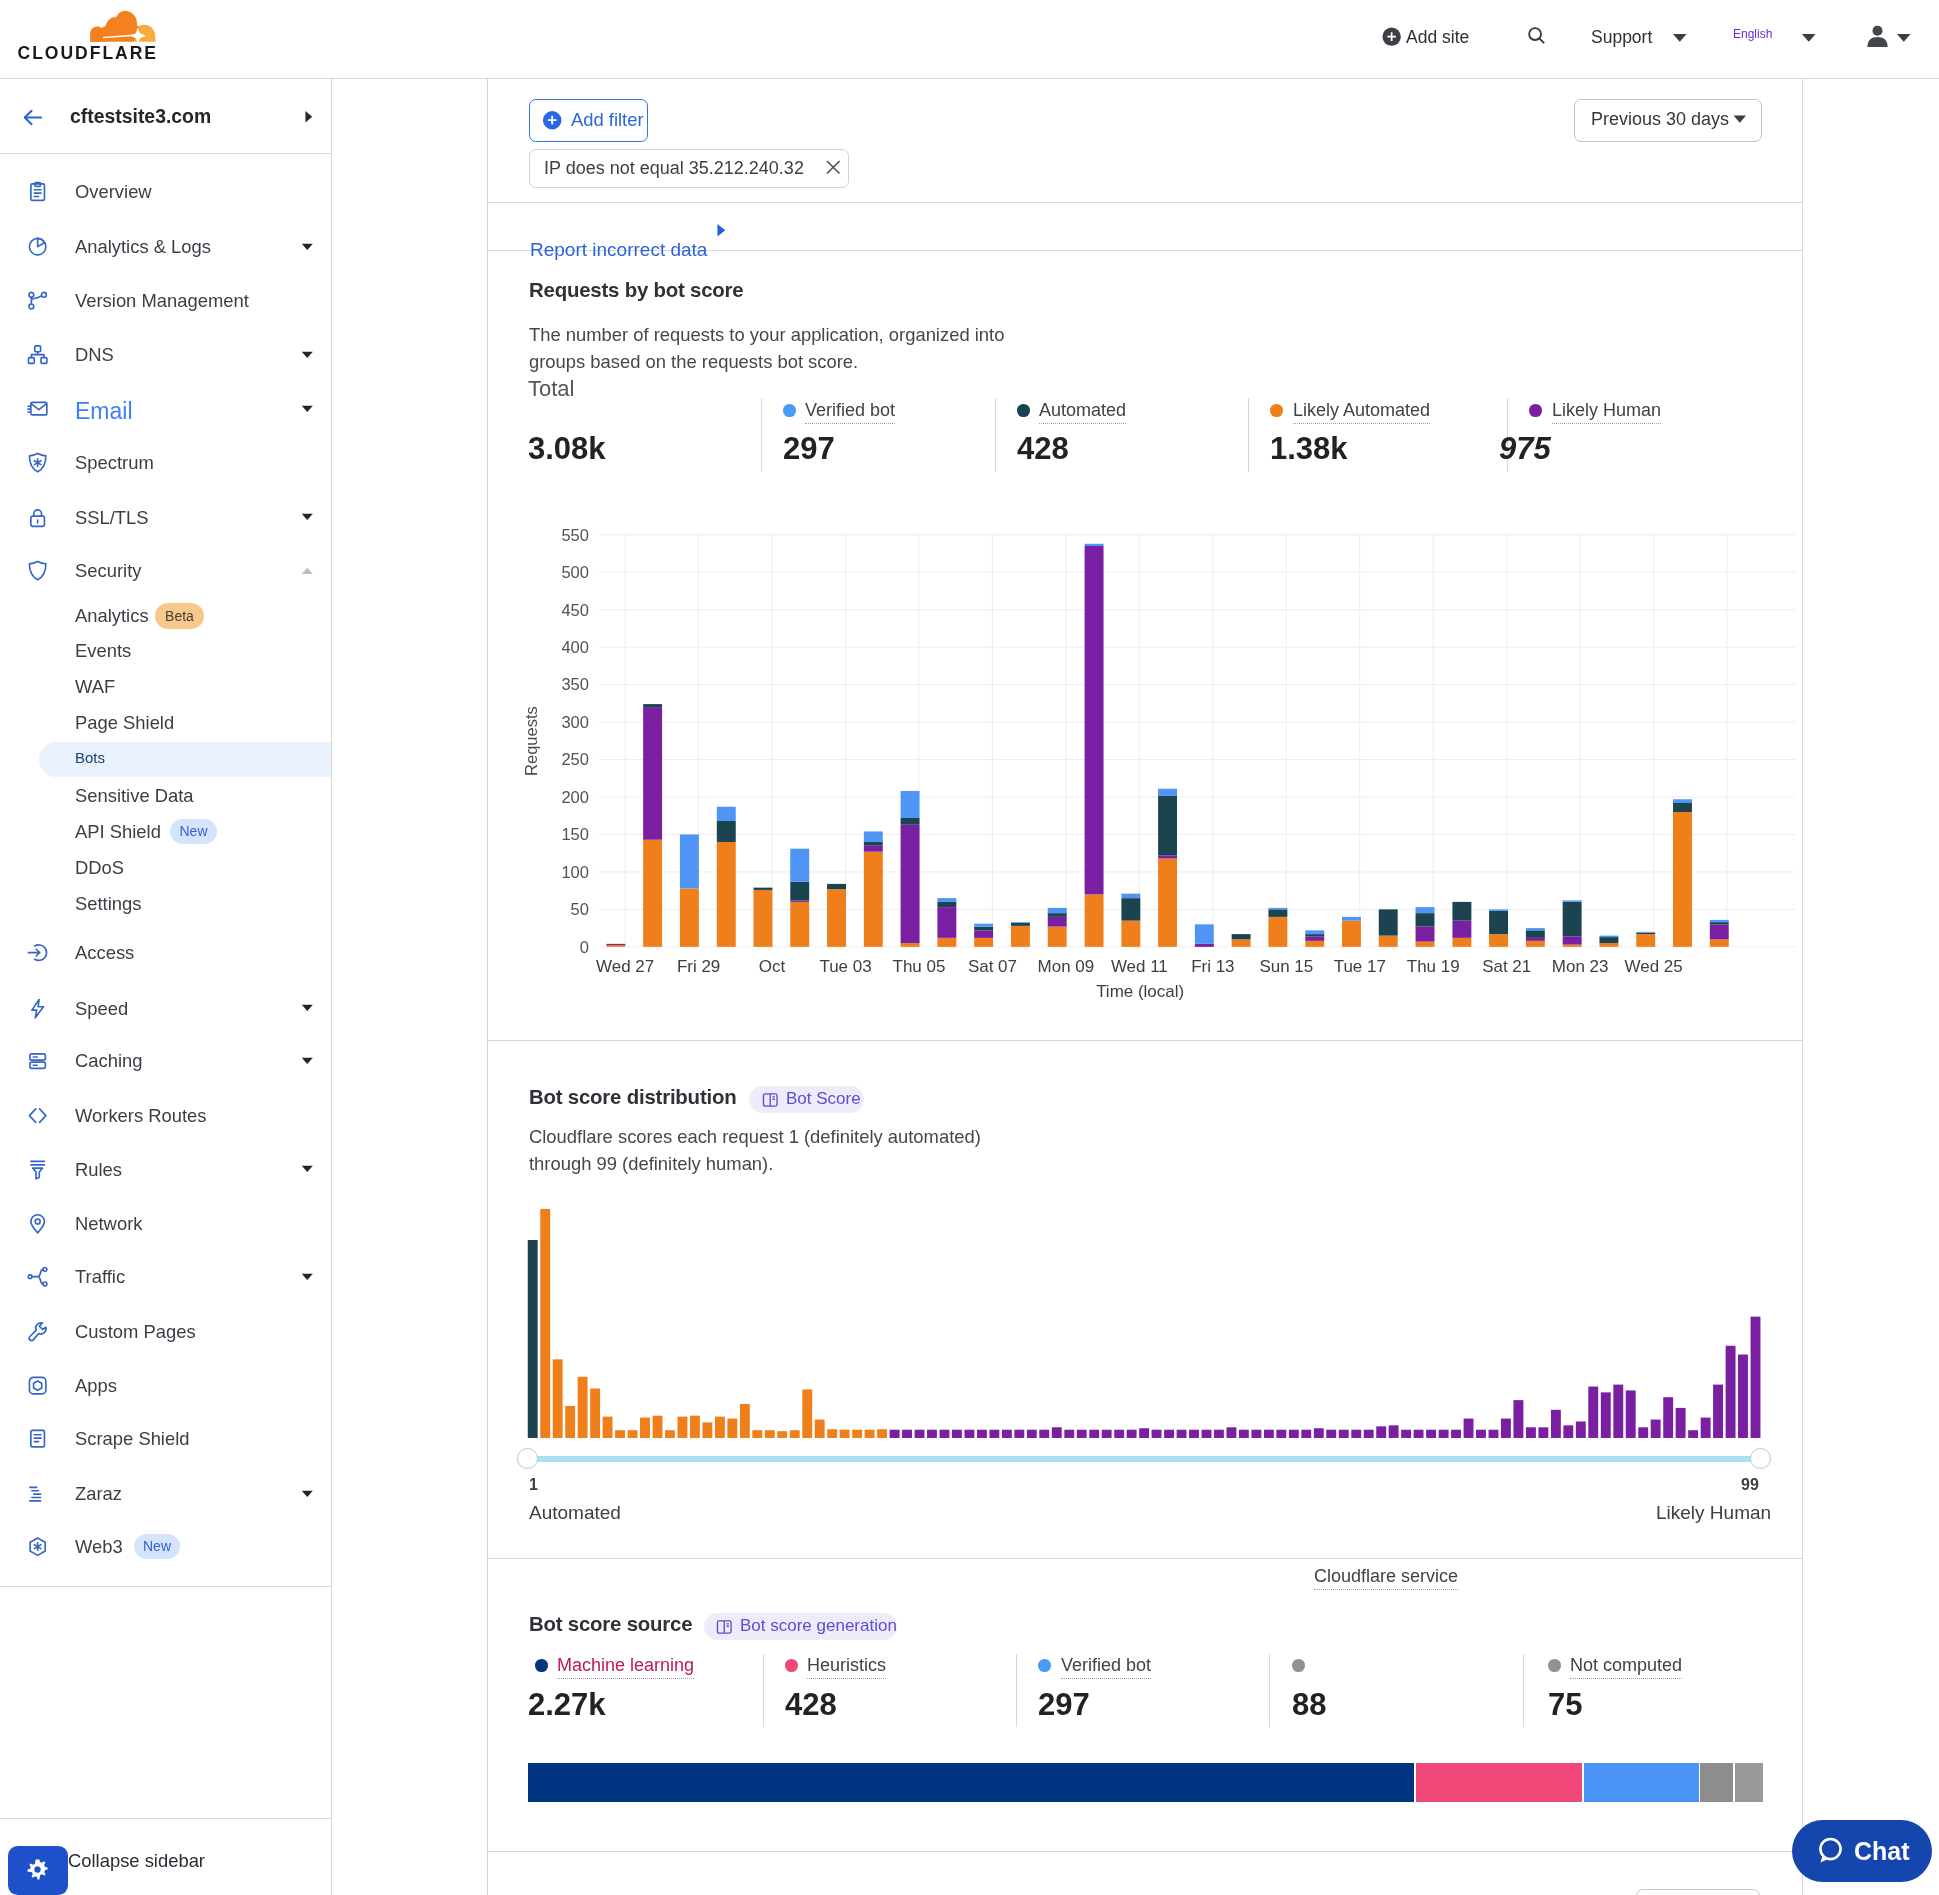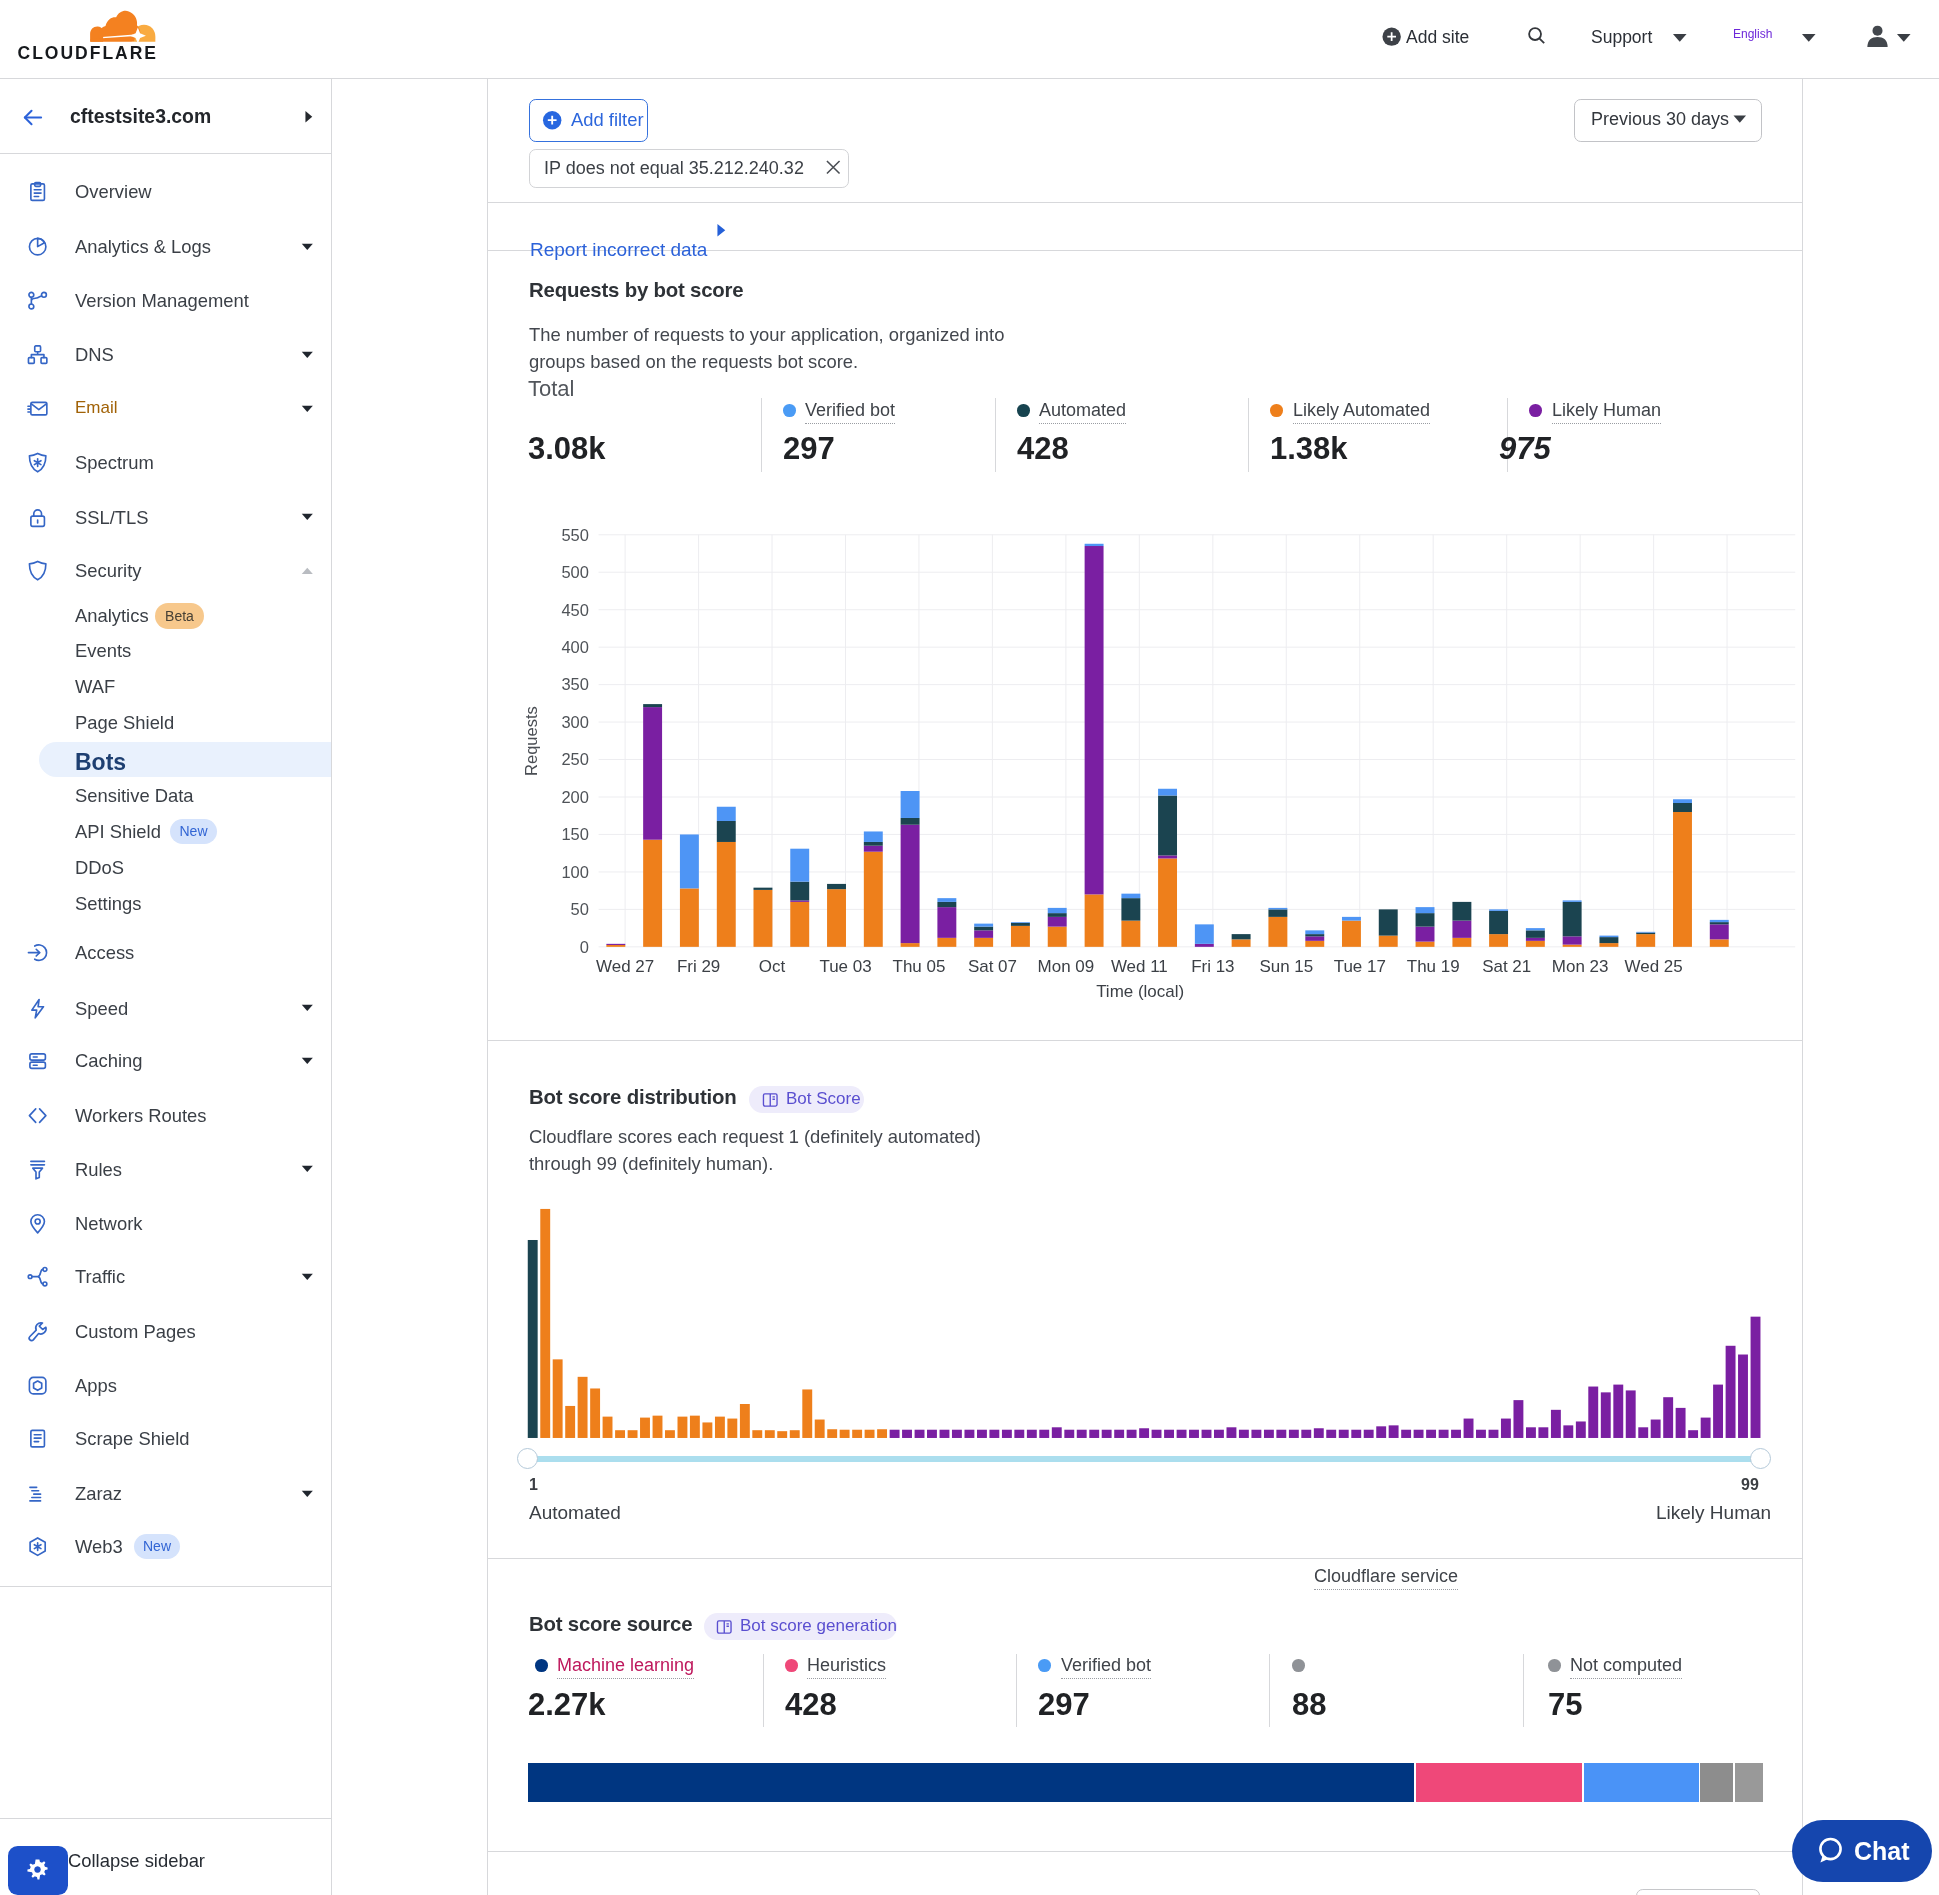--- a/index.html
+++ b/index.html
@@ -83,21 +83,21 @@
   </svg>
 <div class="abs" style="left:75px;top:344px;font-size:18.4px;color:#3a3f46;">DNS</div>
 <svg class="abs" style="left:301px;top:351px;" width="12.6" height="7.8" viewBox="0 0 13 8">
     <path d="M0.8 0.8 L6.5 7.2 L12.2 0.8 Z" fill="#20262e"></path>
   </svg>
 <svg class="abs" style="left:27px;top:398px;" width="21.3" height="21.3" viewBox="0 0 22 22">
     <rect x="4" y="4.5" width="16.5" height="13" rx="1.5" fill="none" stroke="#3566c6" stroke-width="1.7" stroke-linecap="round" stroke-linejoin="round"></rect>
     <path d="M4.5 6 L12.2 12 L20 6" fill="none" stroke="#3566c6" stroke-width="1.7" stroke-linecap="round" stroke-linejoin="round"></path>
     <path d="M1 8.5h2.2M1 11.5h2.2M1 14.5h2.2" fill="none" stroke="#3566c6" stroke-width="1.7" stroke-linecap="round" stroke-linejoin="round"></path>
   </svg>
-<div class="abs" style="left:75px;top:398px;font-size:17px;color:#a16207;text-align:right;">Email</div>
+<div class="abs" style="left:75px;top:398px;font-size:23px;color:#3b82f6;text-align:right;">Email</div>
 <svg class="abs" style="left:301px;top:405px;" width="12.6" height="7.8" viewBox="0 0 13 8">
     <path d="M0.8 0.8 L6.5 7.2 L12.2 0.8 Z" fill="#20262e"></path>
   </svg>
 <svg class="abs" style="left:27px;top:452px;" width="21.3" height="21.3" viewBox="0 0 22 22">
     <path d="M11 1.5 C14 3 17 3.8 19.5 4 C19.5 12 17 17.5 11 20.5 C5 17.5 2.5 12 2.5 4 C5 3.8 8 3 11 1.5 Z" fill="none" stroke="#3566c6" stroke-width="1.7" stroke-linecap="round" stroke-linejoin="round"></path>
     <path d="M11 7v8M7.6 9l6.8 4M14.4 9l-6.8 4" fill="none" stroke="#3566c6" stroke-width="1.7" stroke-linecap="round" stroke-linejoin="round"></path>
   </svg>
 <div class="abs" style="left:75px;top:452px;font-size:18.4px;color:#3a3f46;">Spectrum</div>
 <svg class="abs" style="left:27px;top:507px;" width="21.3" height="21.3" viewBox="0 0 22 22">
     <rect x="4" y="9.5" width="14" height="10.5" rx="1.8" fill="none" stroke="#3566c6" stroke-width="1.7" stroke-linecap="round" stroke-linejoin="round"></rect>
@@ -190,21 +190,21 @@
     <path d="M11 2 L18.8 6.5 V15.5 L11 20 L3.2 15.5 V6.5 Z" fill="none" stroke="#3566c6" stroke-width="1.7" stroke-linecap="round" stroke-linejoin="round"></path>
     <path d="M11 7v8M7.6 9l6.8 4M14.4 9l-6.8 4" fill="none" stroke="#3566c6" stroke-width="1.7" stroke-linecap="round" stroke-linejoin="round"></path>
   </svg>
 <div class="abs" style="left:75px;top:1536px;font-size:18.4px;color:#3a3f46;">Web3</div>
 <div class="abs" style="left:134px;top:1534px;width:46px;height:25px;border-radius:12.6px;background:#d5e3fc;color:#3265d4;font-size:14px;text-align:center;line-height:25px;">New</div>
 <div class="abs" style="left:39px;top:742px;width:292px;height:35px;background:#e9f1fd;border-radius:17.5px 0 0 17.5px;"></div>
 <div class="abs" style="left:75px;top:605px;font-size:18.4px;color:#3a3f46;">Analytics</div>
 <div class="abs" style="left:75px;top:640px;font-size:18.4px;color:#3a3f46;">Events</div>
 <div class="abs" style="left:75px;top:676px;font-size:18.4px;color:#3a3f46;">WAF</div>
 <div class="abs" style="left:75px;top:712px;font-size:18.4px;color:#3a3f46;">Page Shield</div>
-<div class="abs" style="left:75px;top:749px;font-size:23px;font-weight:700;color:#1e3f71;">Bots</div>
+<div class="abs" style="left:75px;top:749px;font-size:15px;font-weight:400;color:#1e3f71;">Bots</div>
 <div class="abs" style="left:75px;top:785px;font-size:18.4px;color:#3a3f46;">Sensitive Data</div>
 <div class="abs" style="left:75px;top:821px;font-size:18.4px;color:#3a3f46;">API Shield</div>
 <div class="abs" style="left:75px;top:857px;font-size:18.4px;color:#3a3f46;">DDoS</div>
 <div class="abs" style="left:75px;top:893px;font-size:18.4px;color:#3a3f46;">Settings</div>
 <div class="abs" style="left:155px;top:603px;width:49px;height:26px;border-radius:13px;background:#f7c88c;color:#474035;font-size:14px;text-align:center;line-height:26px;">Beta</div>
 <div class="abs" style="left:170px;top:819px;width:47px;height:25px;border-radius:12.6px;background:#d5e3fc;color:#3265d4;font-size:14px;text-align:center;line-height:25px;">New</div>
 <div class="abs" style="left:7.8px;top:1846px;width:60px;height:49px;background:#1d50c9;border-radius:9.7px;"></div>
 <svg class="abs" style="left:26px;top:1858px;" width="23" height="23" viewBox="0 0 24 24">
     <path fill="#fff" d="M12 1.5 l2 0 0.55 2.6 a8 8 0 0 1 2.1 0.87 l2.23-1.45 1.41 1.41 -1.45 2.23 a8 8 0 0 1 0.87 2.1 L22.5 10 l0 2 -2.6 0.55 a8 8 0 0 1 -0.87 2.1 l1.45 2.23 -1.41 1.41 -2.23 -1.45 a8 8 0 0 1 -2.1 0.87 L14 22.5 l-2 0 -0.55 -2.6 a8 8 0 0 1 -2.1 -0.87 l-2.23 1.45 -1.41 -1.41 1.45 -2.23 a8 8 0 0 1 -0.87 -2.1 L1.5 14 l0 -2 2.6 -0.55 a8 8 0 0 1 0.87 -2.1 L3.52 7.12 l1.41 -1.41 2.23 1.45 a8 8 0 0 1 2.1 -0.87 L10 1.5 Z M12 8.6 a3.4 3.4 0 1 0 0.01 0 Z" fill-rule="evenodd"></path>
   </svg>

